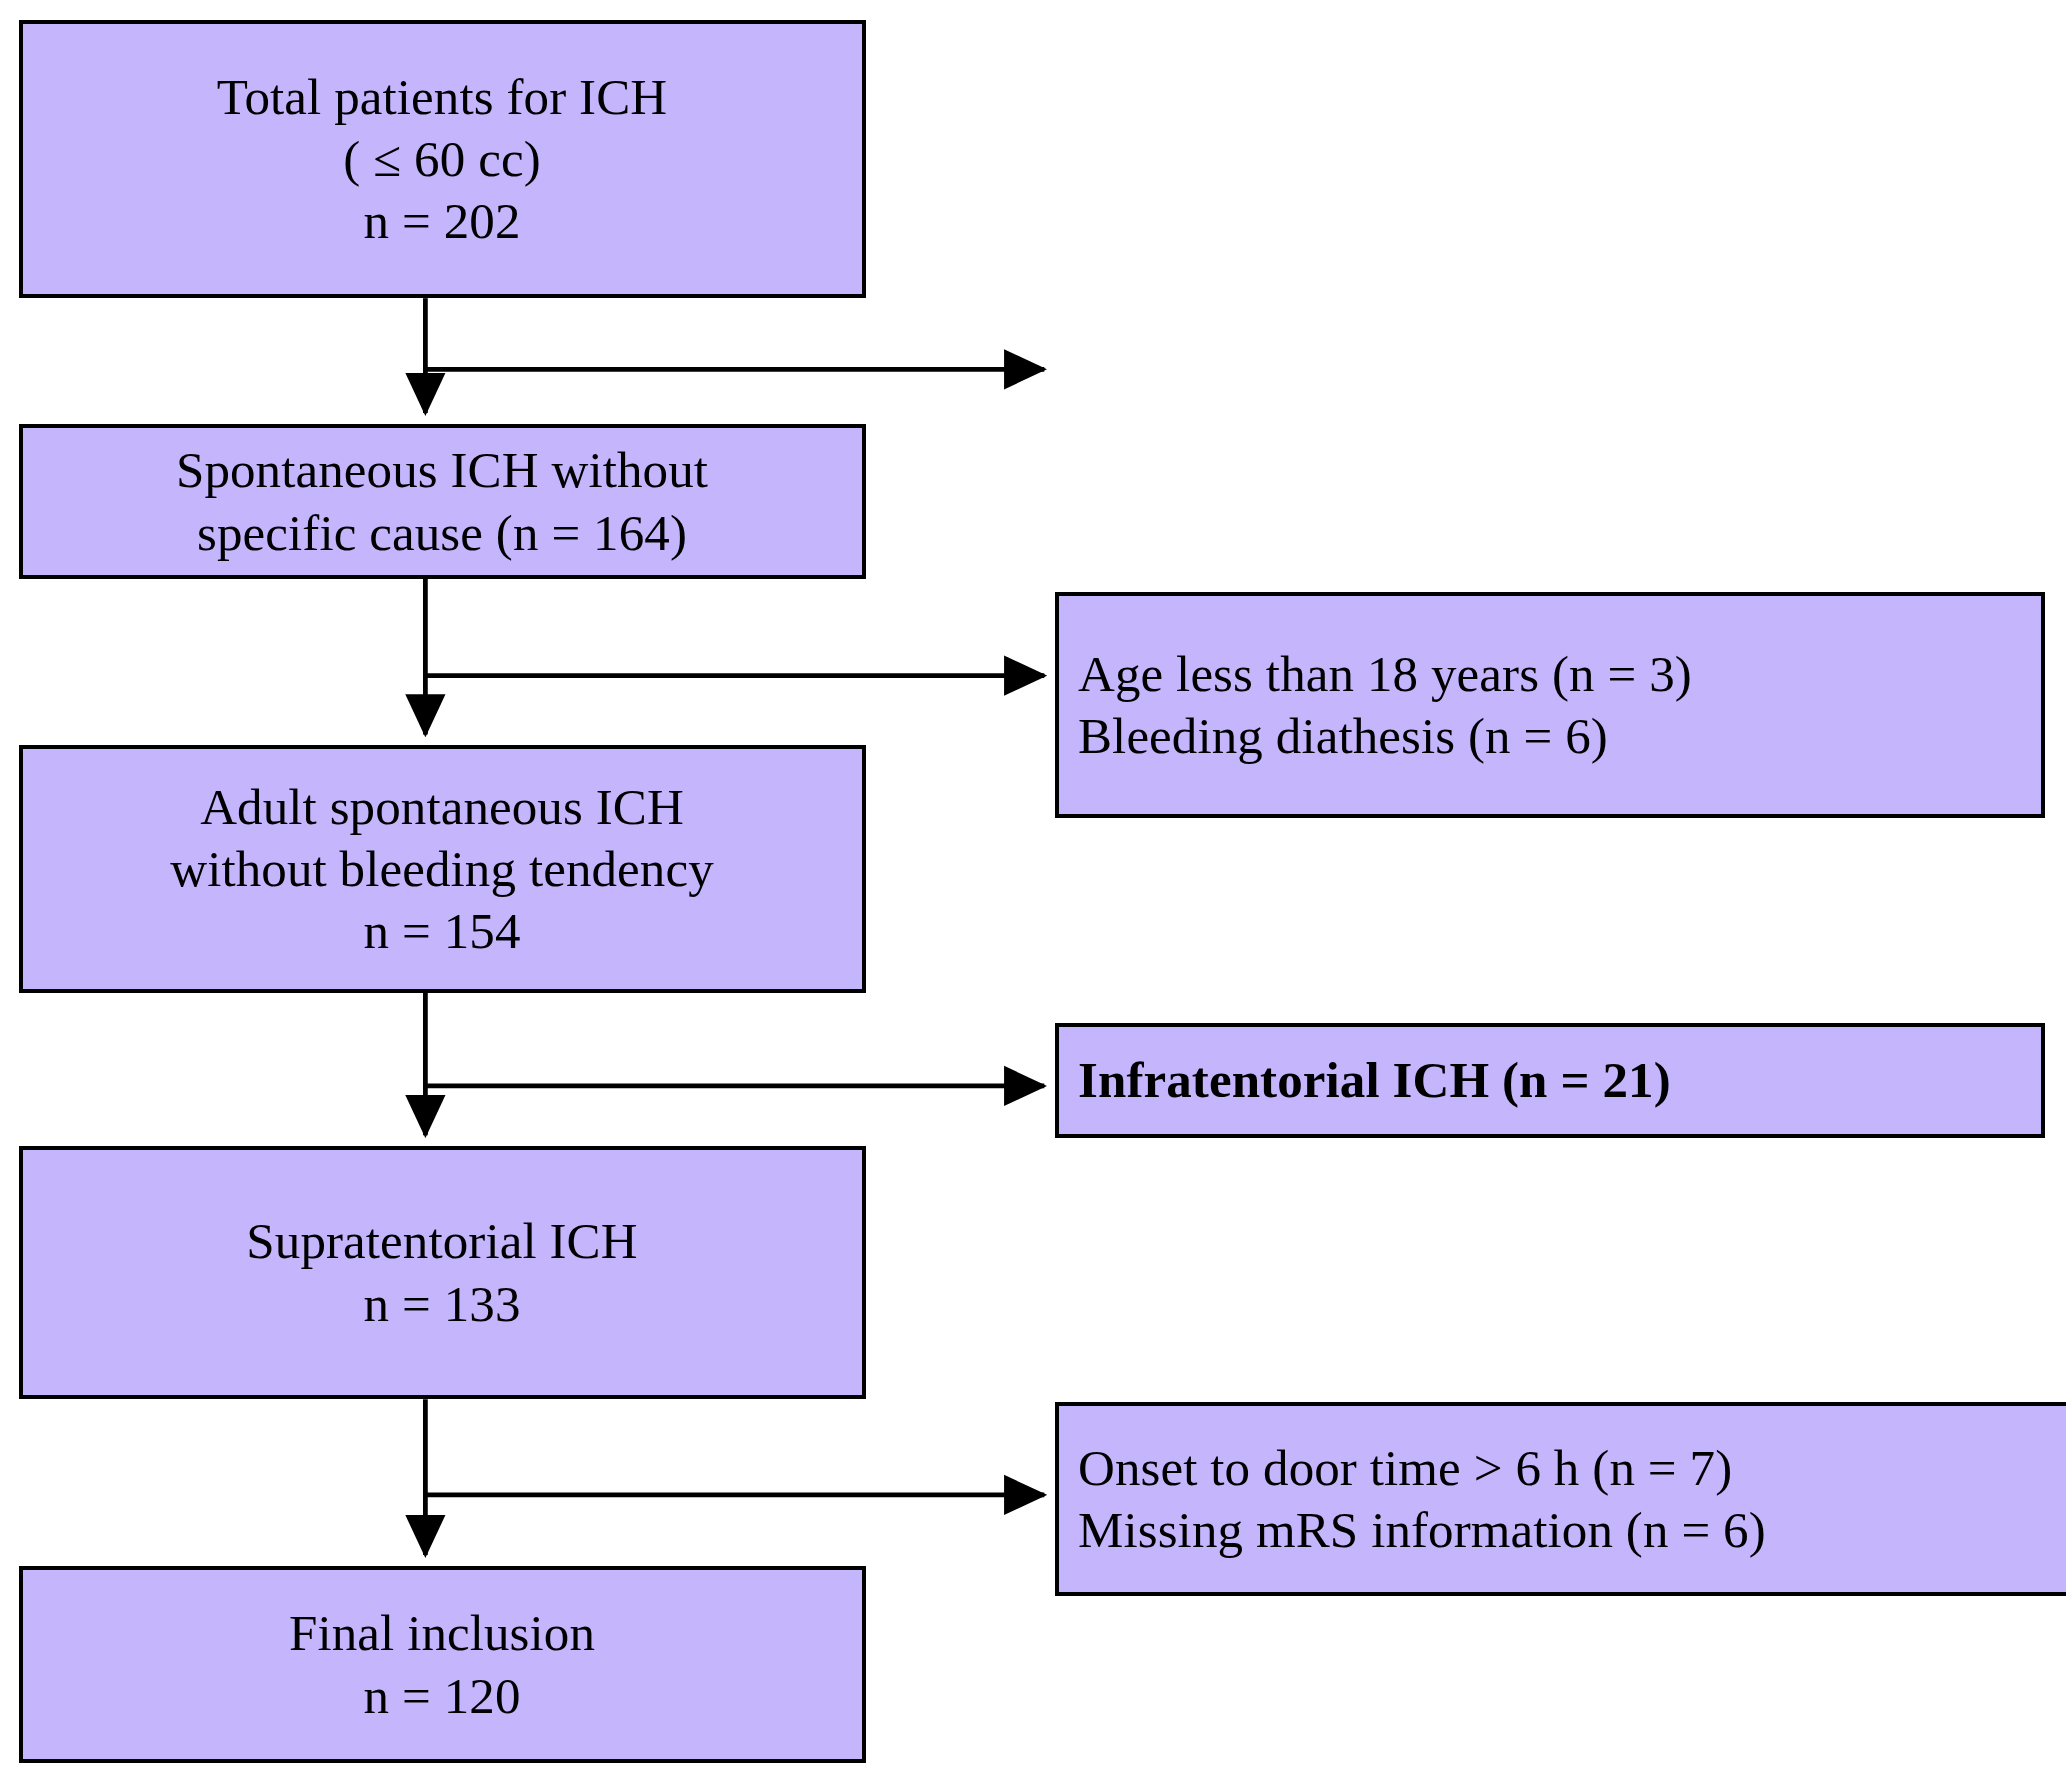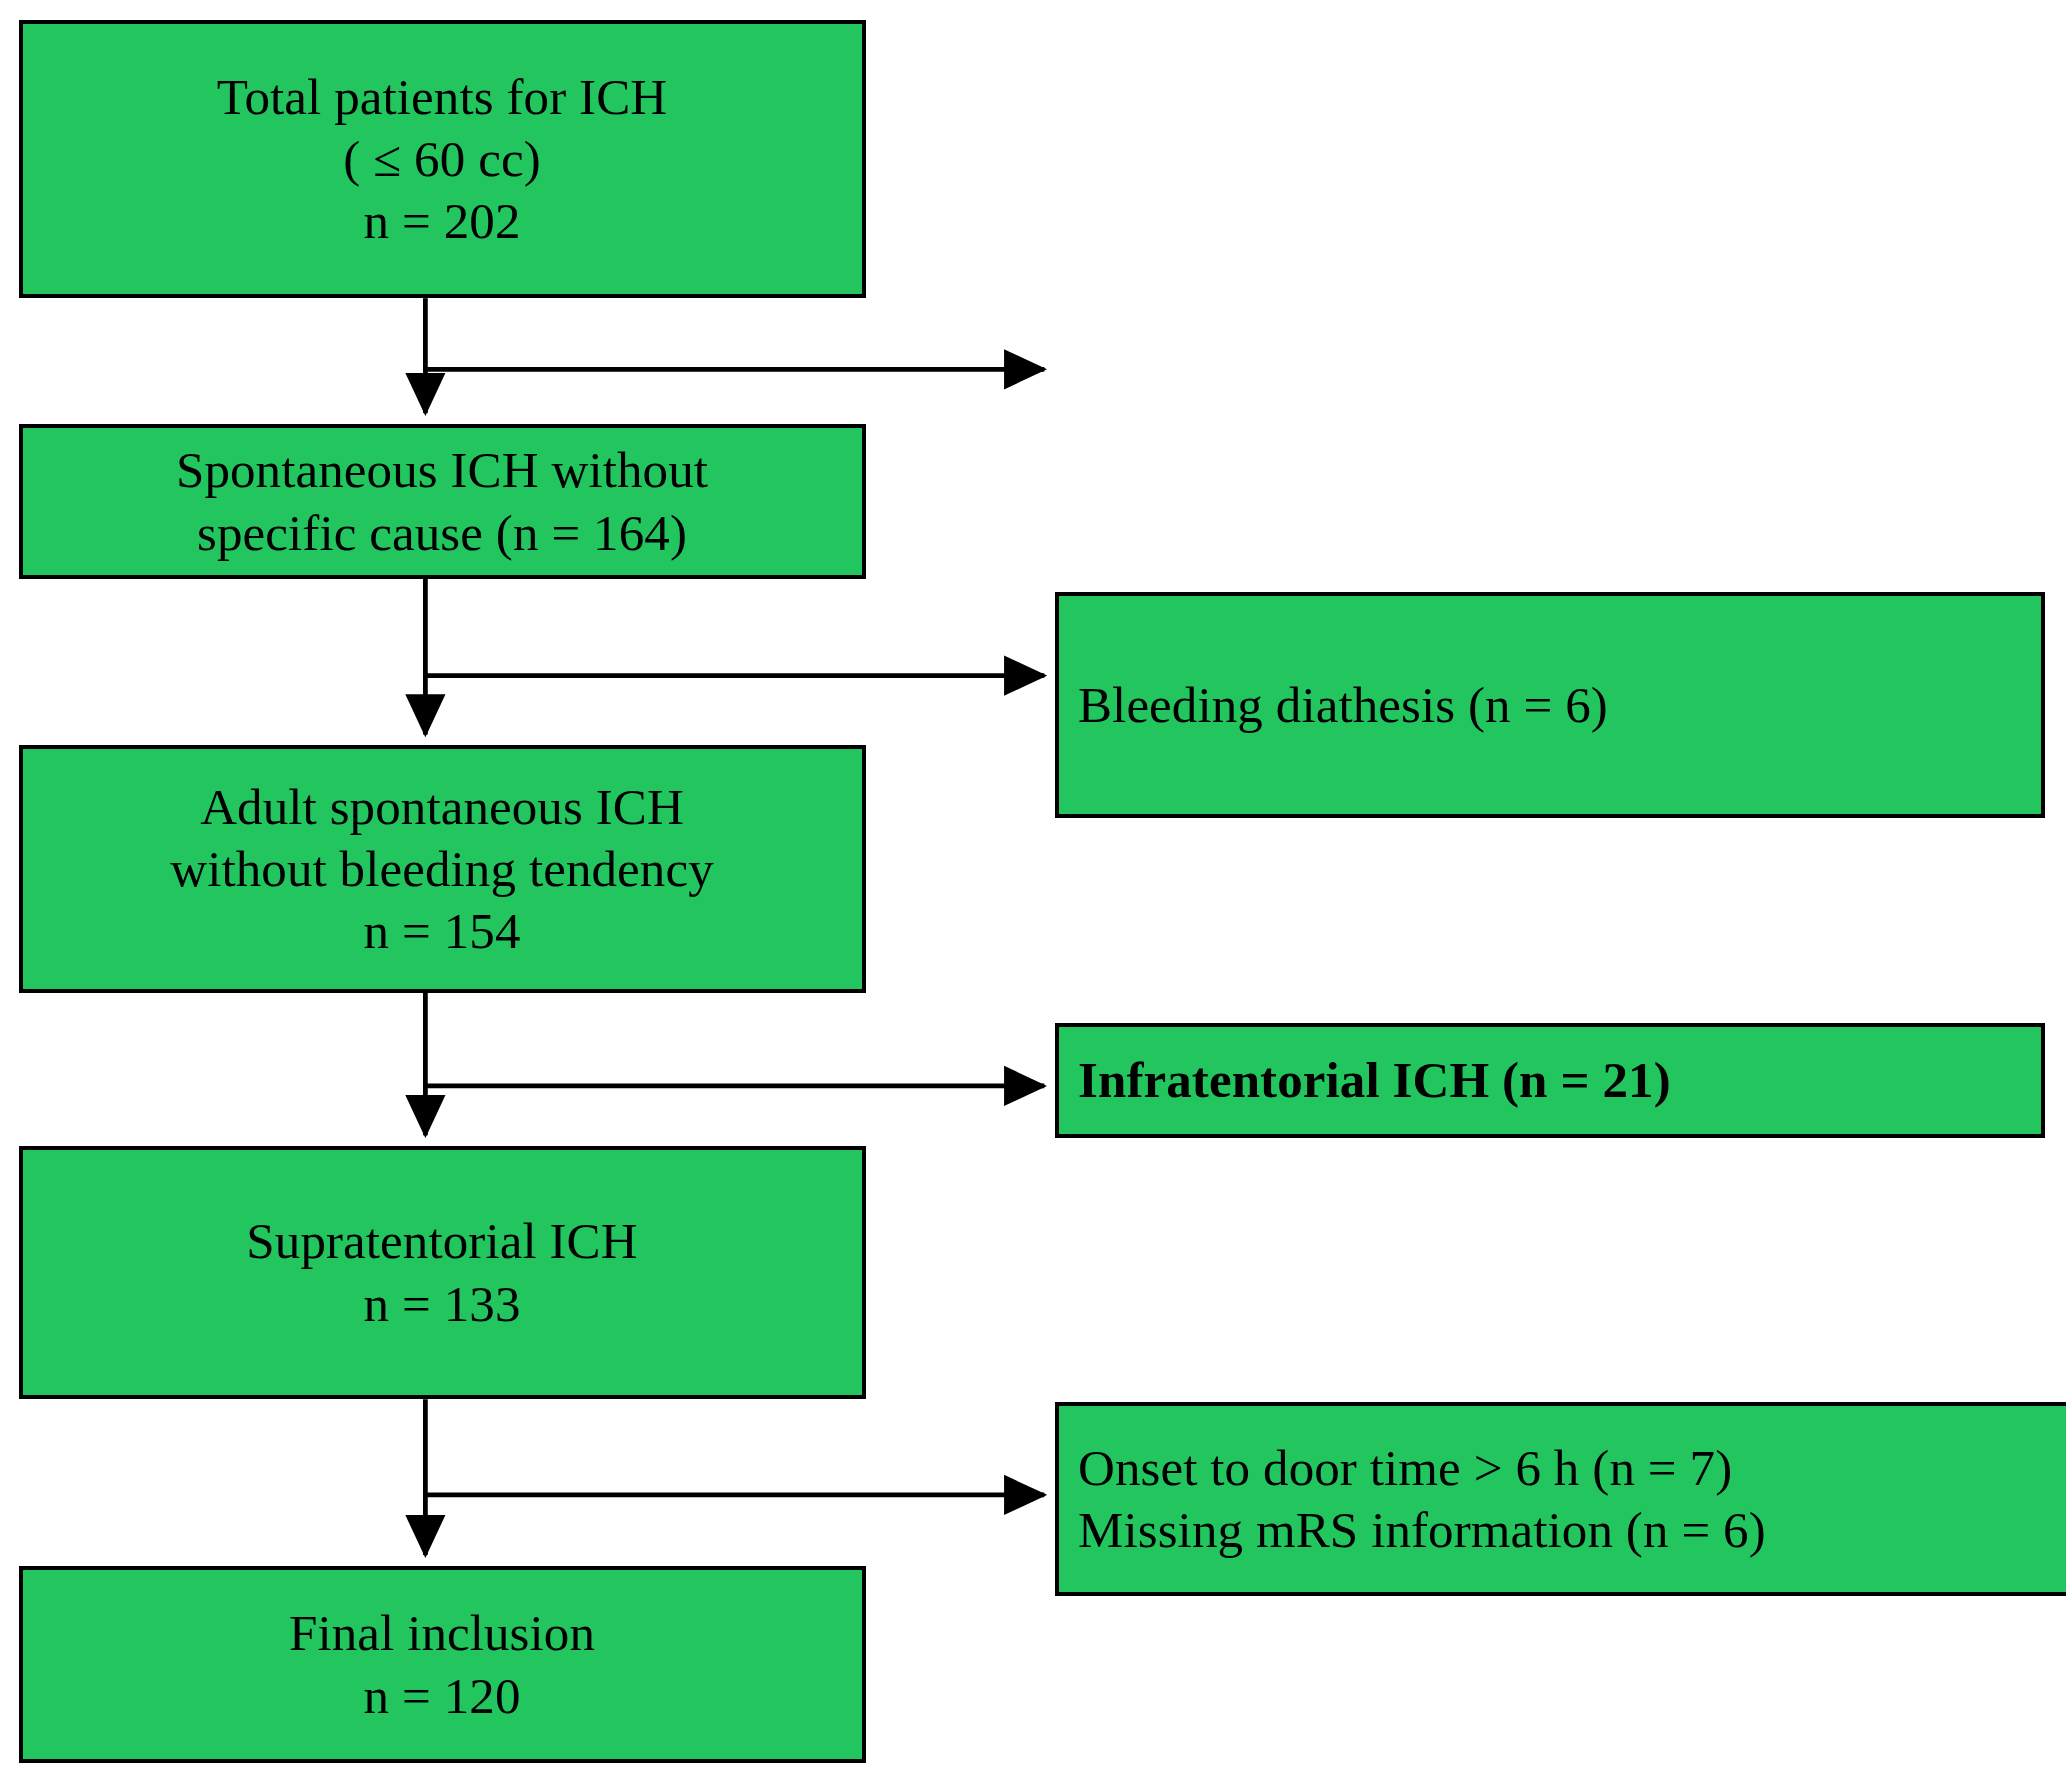--- a/index.html
+++ b/index.html
@@ -13,21 +13,21 @@
     height: 1776px;
     background: #ffffff;
     font-family: "Liberation Serif", "DejaVu Serif", serif;
     color: #000000;
     overflow: hidden;
   }
   .node-box {
     position: absolute;
     box-sizing: border-box;
     border: 4.1px solid #000000;
-    background: #22c55e;
+    background: #c4b5fd;
     display: flex;
     flex-direction: column;
     justify-content: center;
     overflow: hidden;
   }
   .node-box.center-align {
     align-items: center;
     text-align: center;
   }
   .node-box.left-align {
@@ -104,20 +104,21 @@
     <span class="node-line">n = 133</span>
   </div>
 
   <div class="node-box center-align" style="left:18.5px; top:1566px; width:847px; height:197px;">
     <span class="node-line">Final inclusion</span>
     <span class="node-line">n = 120</span>
   </div>
 
 
   <div class="node-box left-align" style="left:1055px; top:592px; width:990px; height:226px;">
+    <span class="node-line">Age less than 18 years (n = 3)</span>
     <span class="node-line">Bleeding diathesis (n = 6)</span>
   </div>
 
   <div class="node-box left-align" style="left:1055px; top:1023px; width:990px; height:115px;font-weight:bold;">
     <span class="node-line">Infratentorial ICH (n = 21)</span>
   </div>
 
   <div class="node-box left-align" style="left:1055px; top:1402px; width:1193px; height:194px;">
     <span class="node-line">Onset to door time &gt; 6 h (n = 7)</span>
     <span class="node-line">Missing mRS information (n = 6)</span>

